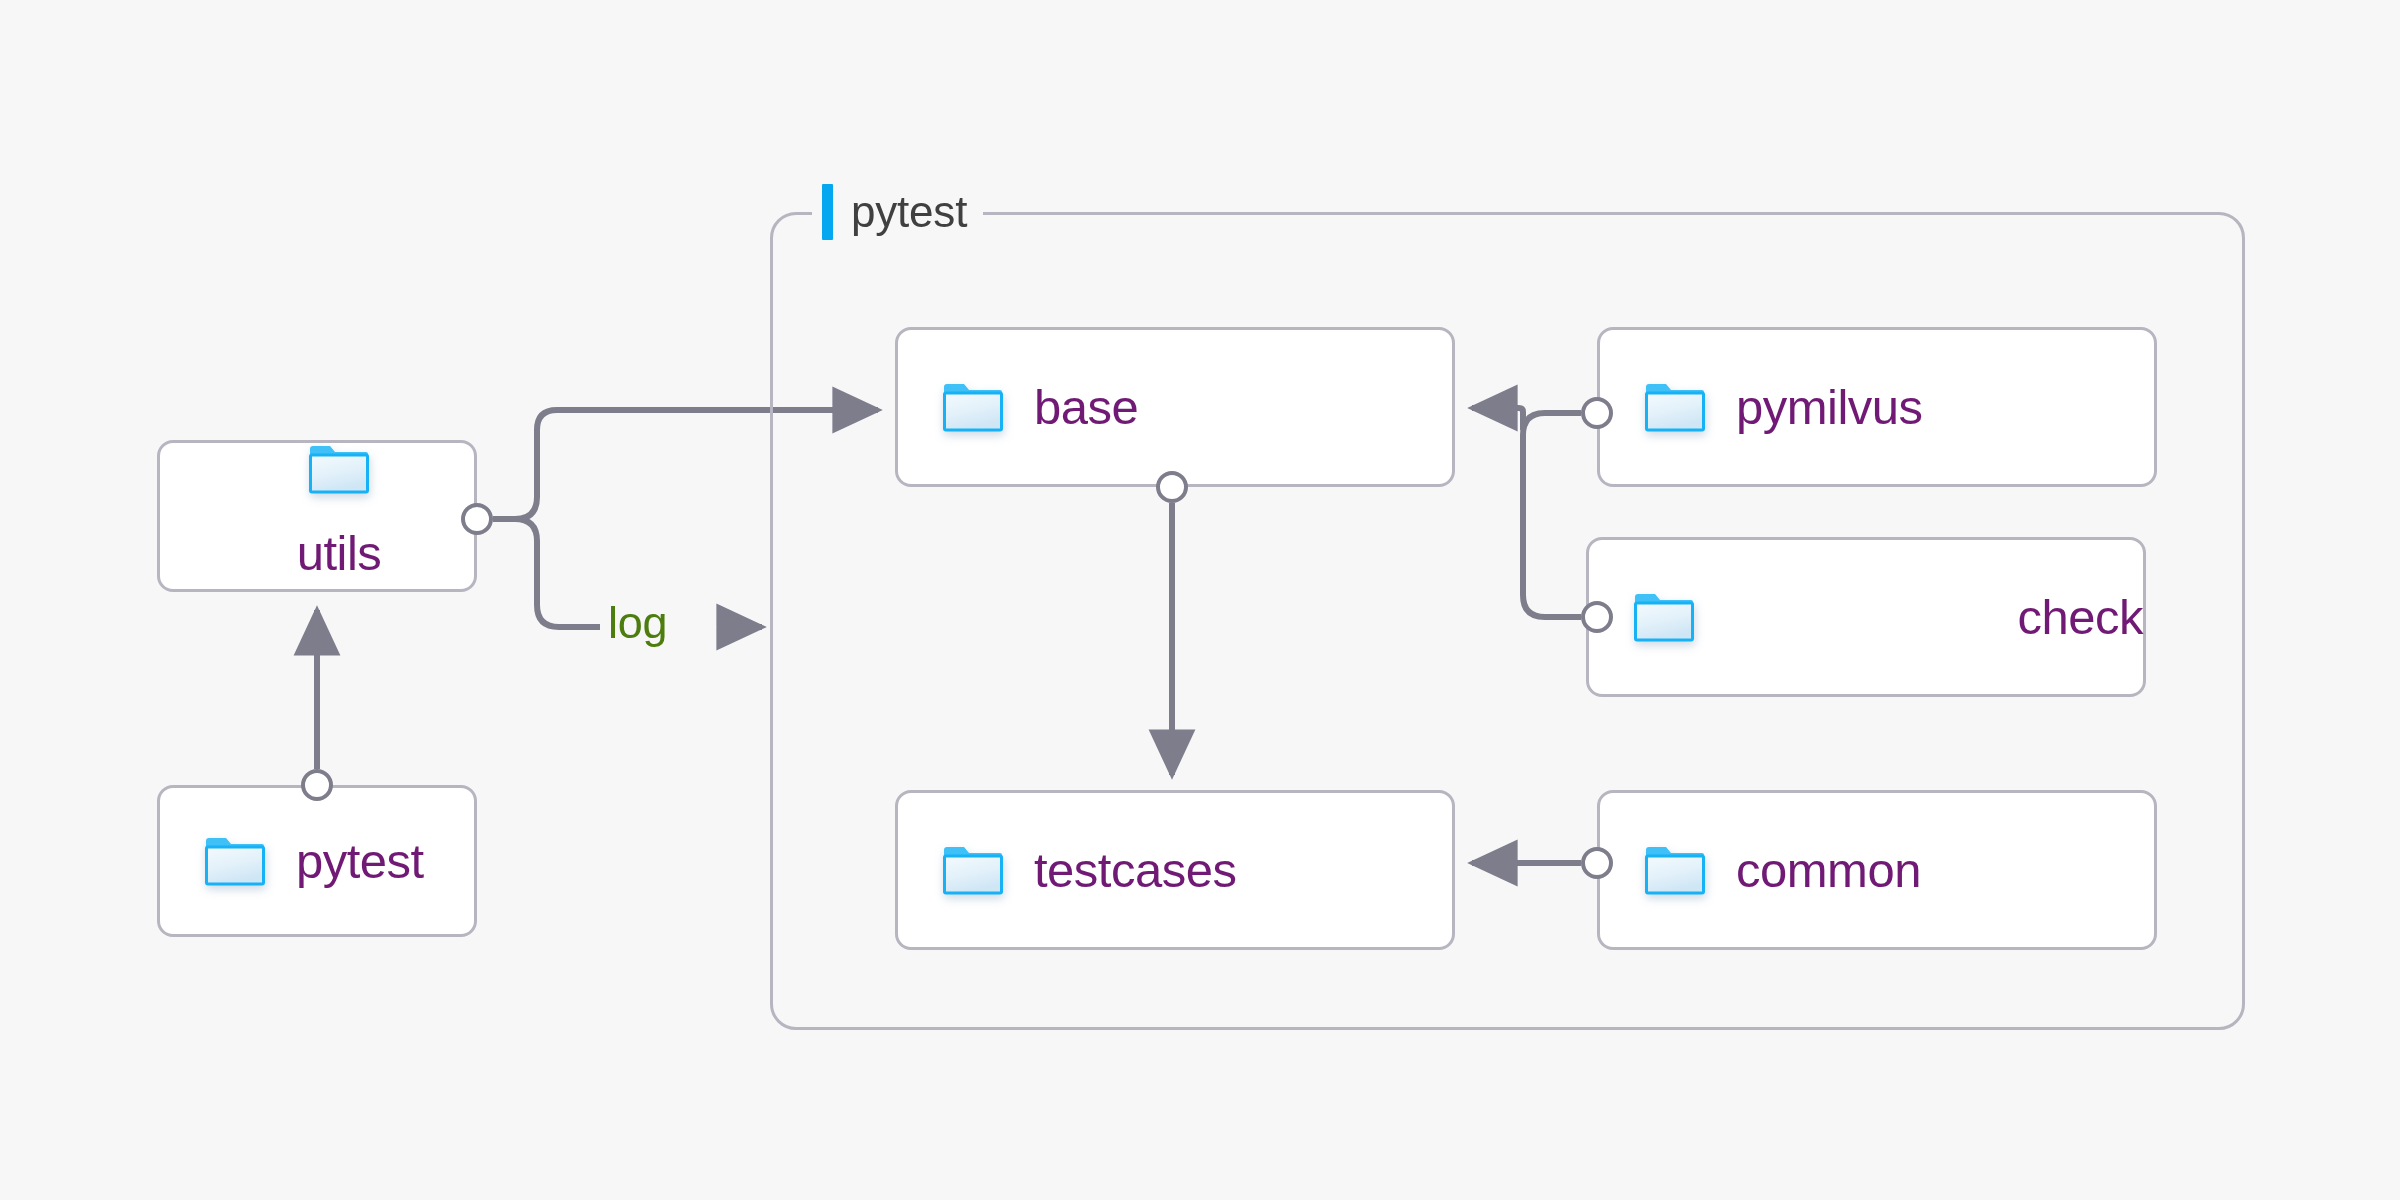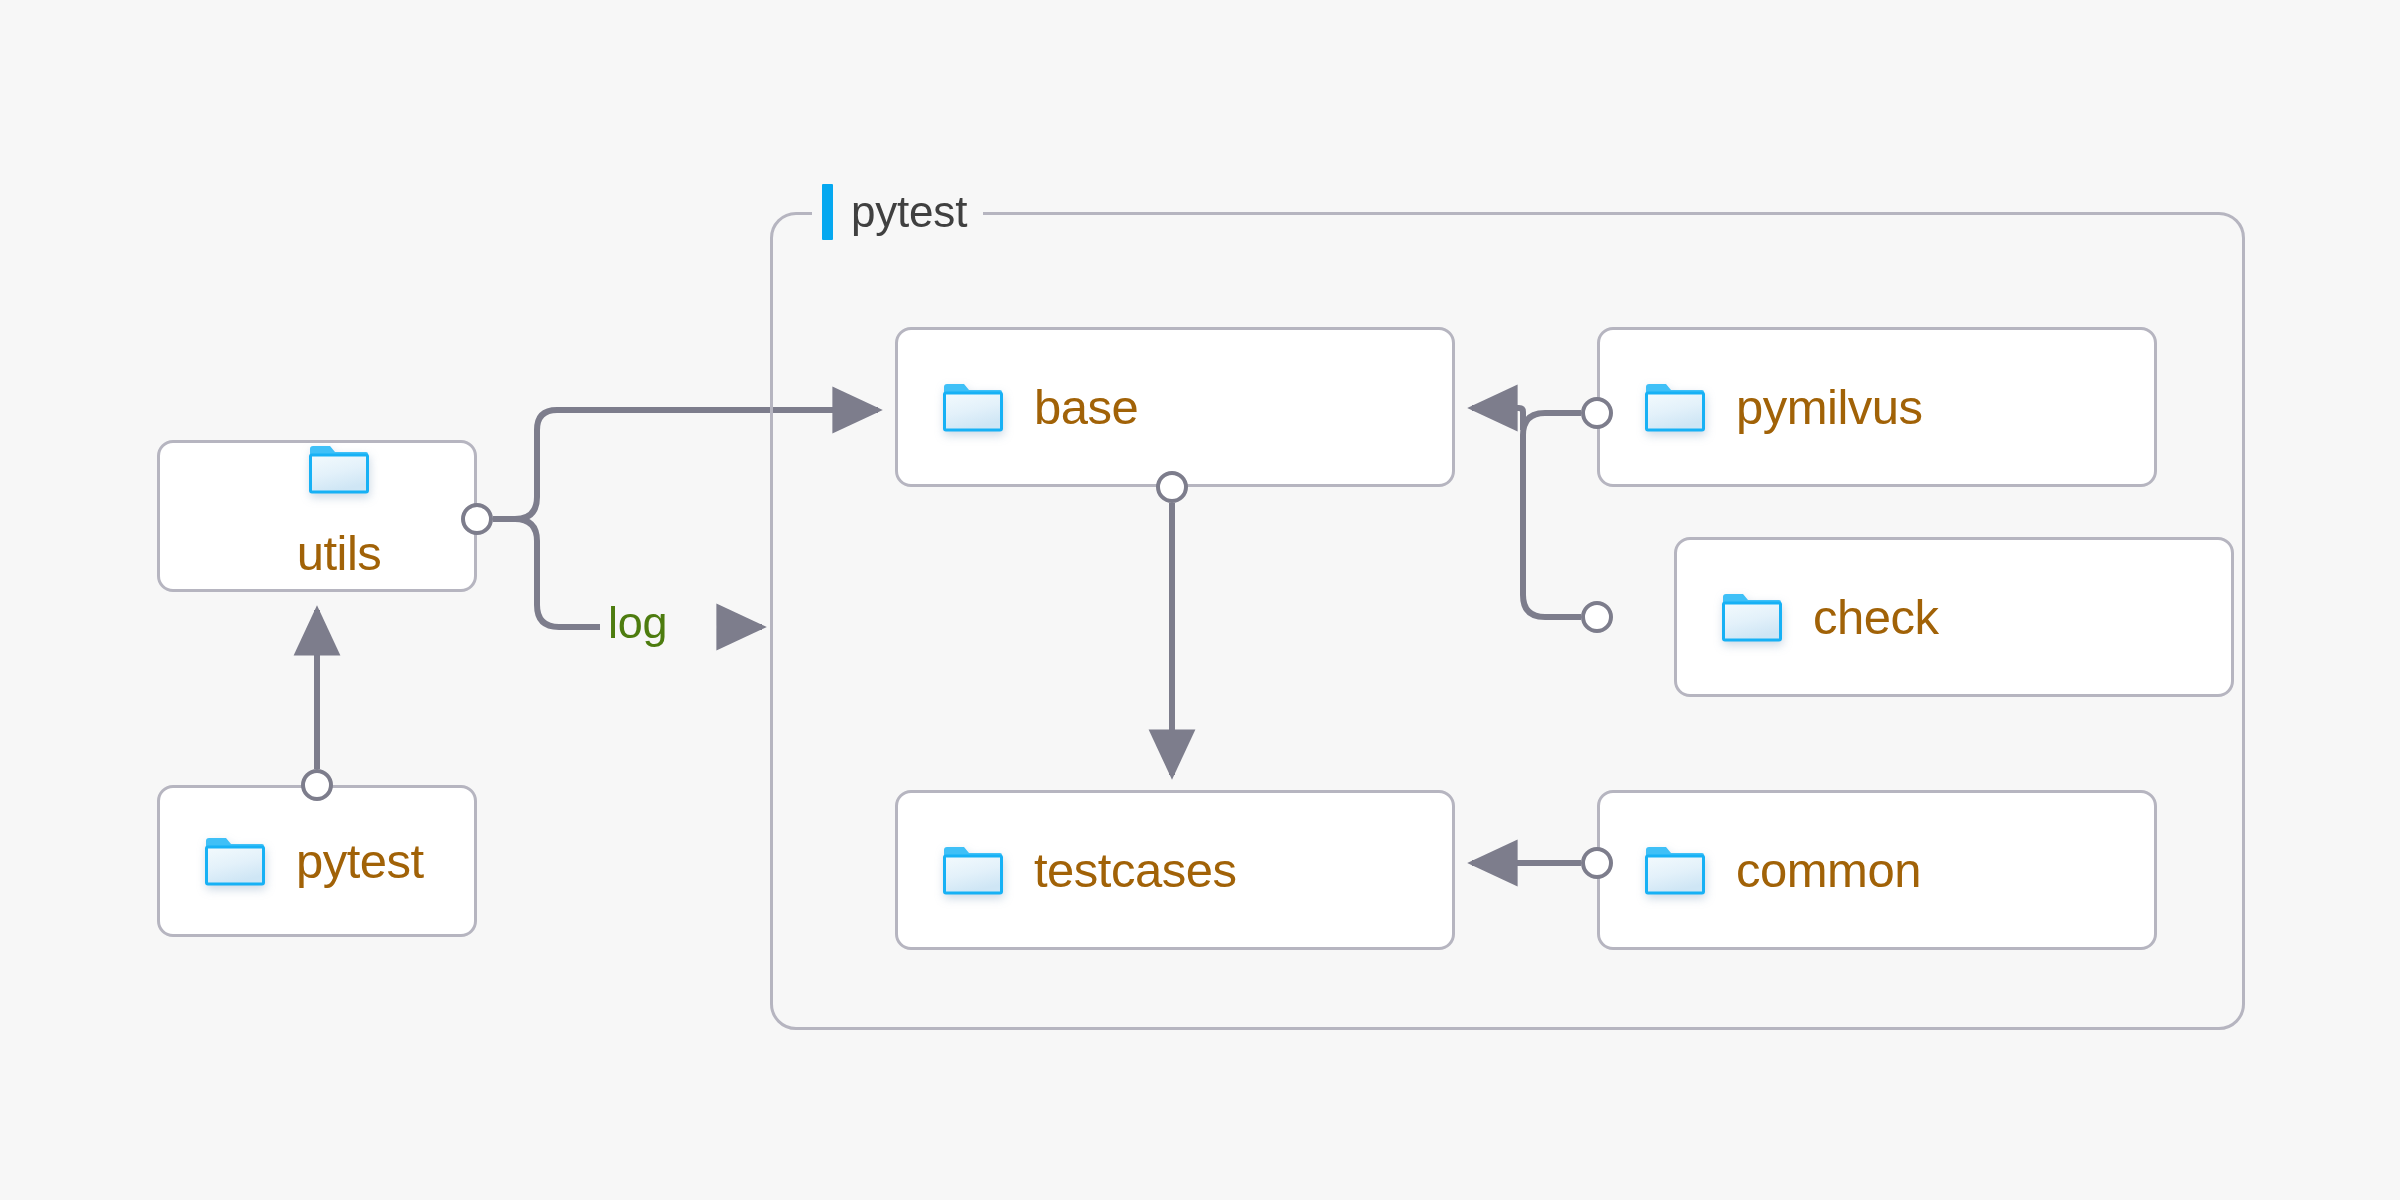--- a/index.html
+++ b/index.html
@@ -62,21 +62,21 @@
     background: #ffffff;
     border: 3px solid #b6b5c0;
     border-radius: 16px;
     display: flex;
     align-items: center;
     padding-left: 44px;
     gap: 30px;
   }
   .node-label {
     font-size: 49px;
-    color: #a16207;
+    color: #701a75;
     letter-spacing: -0.5px;
     white-space: nowrap;
   }
   .folder-icon {
     flex: none;
     width: 62px;
     height: 52px;
     display: block;
     filter: drop-shadow(1px 4px 5px rgba(90,130,170,0.30));
   }
@@ -185,21 +185,21 @@
 
   <div class="node" style="left:1597px; top:327px; width:560px; height:160px;">
     <svg class="folder-icon" viewBox="0 0 62 52">
       <path d="M2 10 L2 6 Q2 3 5 3 L22 3 L27 9 L58 9 Q60 9 60 11 L60 14 L2 14 Z" fill="#3fc0f7"></path>
       <rect x="2.5" y="12" width="57" height="37" rx="1.5" fill="url(#folderGrad)" stroke="#17b1f5" stroke-width="3"></rect>
     </svg>
     <span class="node-label">pymilvus</span>
   </div>
   <div class="port" style="left:1581px; top:397px;"></div>
 
-  <div class="node" style="left:1674px; top:537px; width:560px; height:160px;">
+  <div class="node" style="left:1586px; top:537px; width:560px; height:160px;justify-content:space-between;">
     <svg class="folder-icon" viewBox="0 0 62 52">
       <path d="M2 10 L2 6 Q2 3 5 3 L22 3 L27 9 L58 9 Q60 9 60 11 L60 14 L2 14 Z" fill="#3fc0f7"></path>
       <rect x="2.5" y="12" width="57" height="37" rx="1.5" fill="url(#folderGrad)" stroke="#17b1f5" stroke-width="3"></rect>
     </svg>
     <span class="node-label">check</span>
   </div>
   <div class="port" style="left:1581px; top:601px;"></div>
 
   <div class="node" style="left:1597px; top:790px; width:560px; height:160px;">
     <svg class="folder-icon" viewBox="0 0 62 52">

